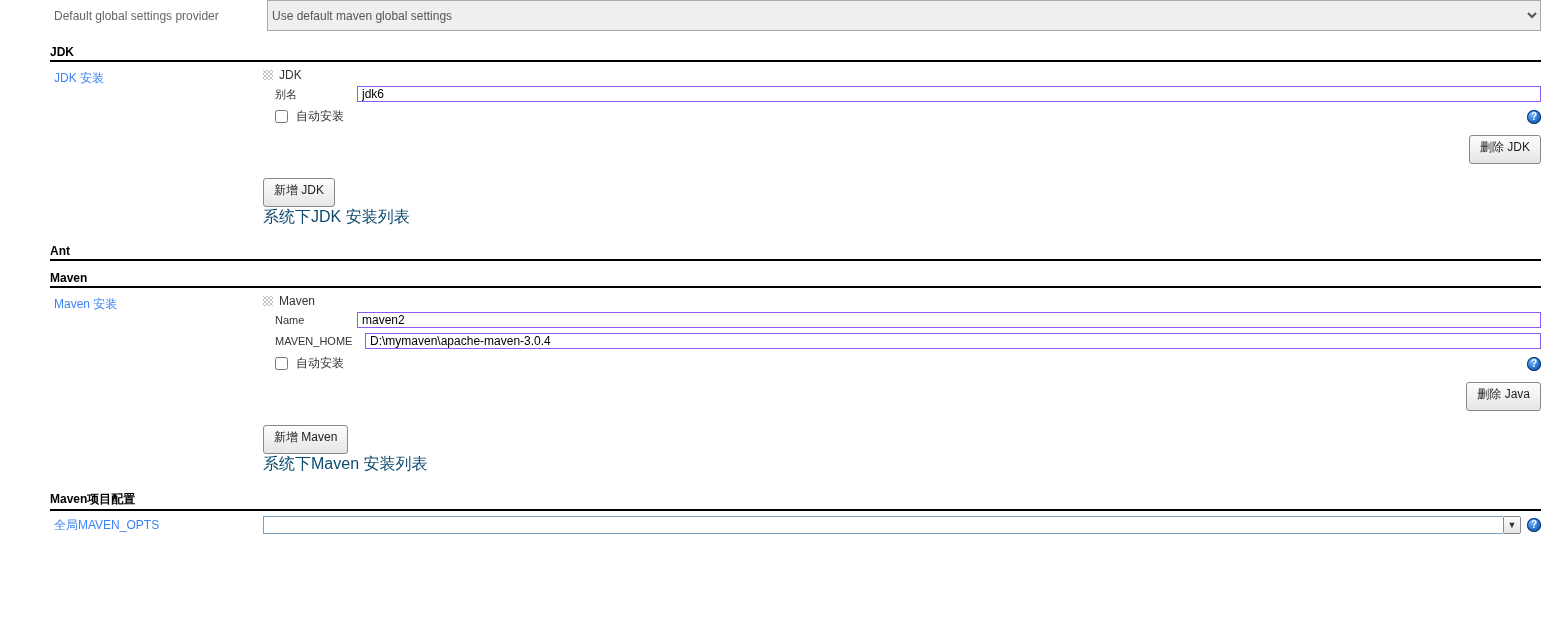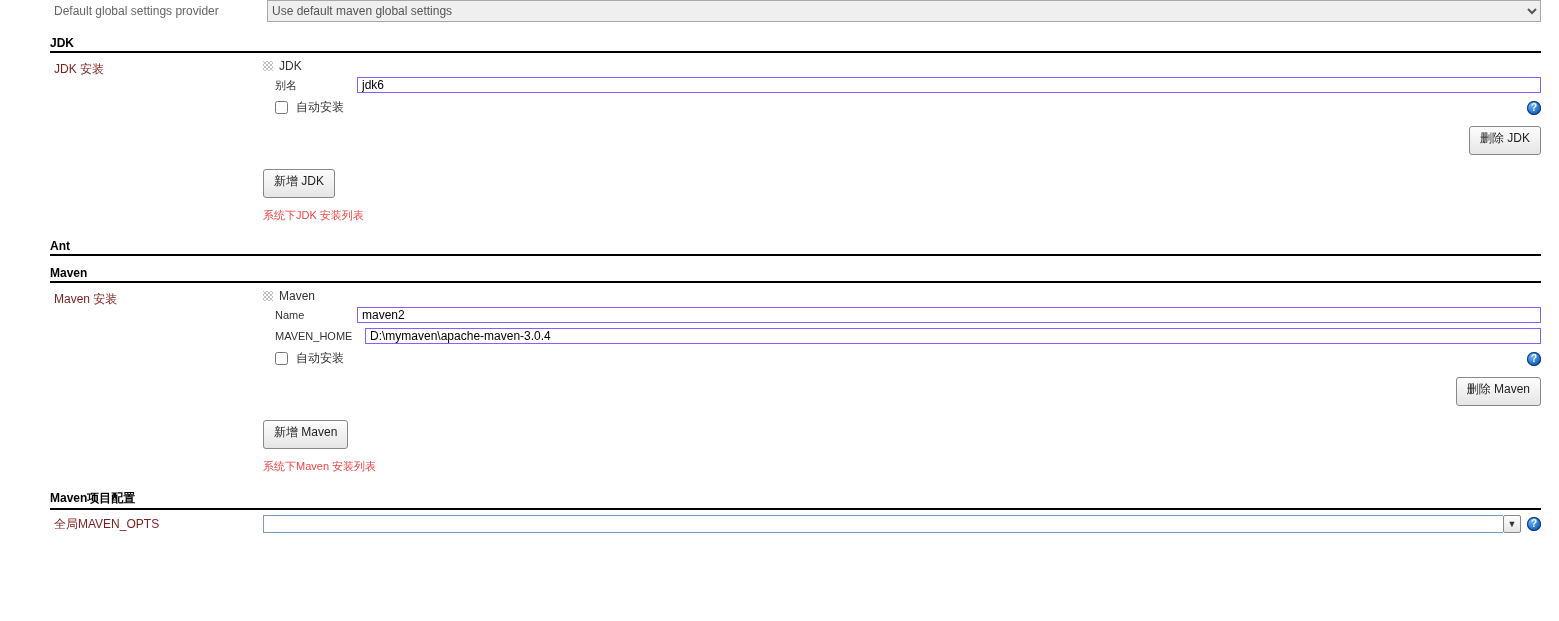--- a/index.html
+++ b/index.html
@@ -27,21 +27,21 @@
     width: 213px;
     color: #333;
     font-size: 12px;
     padding-left: 4px;
     color: #666;
     white-space: nowrap;
     overflow: hidden;
   }
   .top-partial select {
     flex: 1;
-    height: 22px;
+    height: 31px;
     font-size: 12px;
     border: 1px solid #a9a9a9;
     background: #efefef;
     color: #555;
   }
   
   .section-hd {
     font-weight: bold;
     font-size: 12px;
     color: #000;
@@ -50,21 +50,21 @@
     margin: 0 0 4px 0;
   }
   
   .row {
     display: flex;
     align-items: flex-start;
   }
   .label-col {
     width: 213px;
     padding: 4px 0 0 4px;
-    color: #7f1d1d;
+    color: #3b82f6;
     box-sizing: border-box;
   }
   .content-col {
     flex: 1;
     position: relative;
   }
 
   
   .tool-block {
     padding-top: 2px;
@@ -153,23 +153,22 @@
     border-radius: 3px;
     cursor: pointer;
     color: #222;
   }
 
   .add-area {
     margin-top: 0;
     margin-bottom: 10px;
   }
   .hint {
-    margin-top: 10px;
-    color: #ef4444;
-    font-size: 11px;
+    color: #0c4a6e;
+    font-size: 16px;
   }
   .spacer-after-section {
     height: 6px;
   }
 
   
   .opts-row {
     display: flex;
     align-items: center;
     margin-top: 4px;
@@ -285,21 +284,21 @@
 
         <div class="auto-install-row">
           <label class="auto-install-left">
             <input type="checkbox" style="">
             <span>自动安装</span>
           </label>
           <span class="help-icon">?</span>
         </div>
 
         <div class="delete-row">
-          <button class="btn">删除 Maven</button>
+          <button class="btn">删除 Java</button>
         </div>
       </div>
 
       <div class="add-area">
         <button class="btn">新增 Maven</button>
         <div class="hint">系统下Maven 安装列表</div>
       </div>
 
     </div>
   </div>

